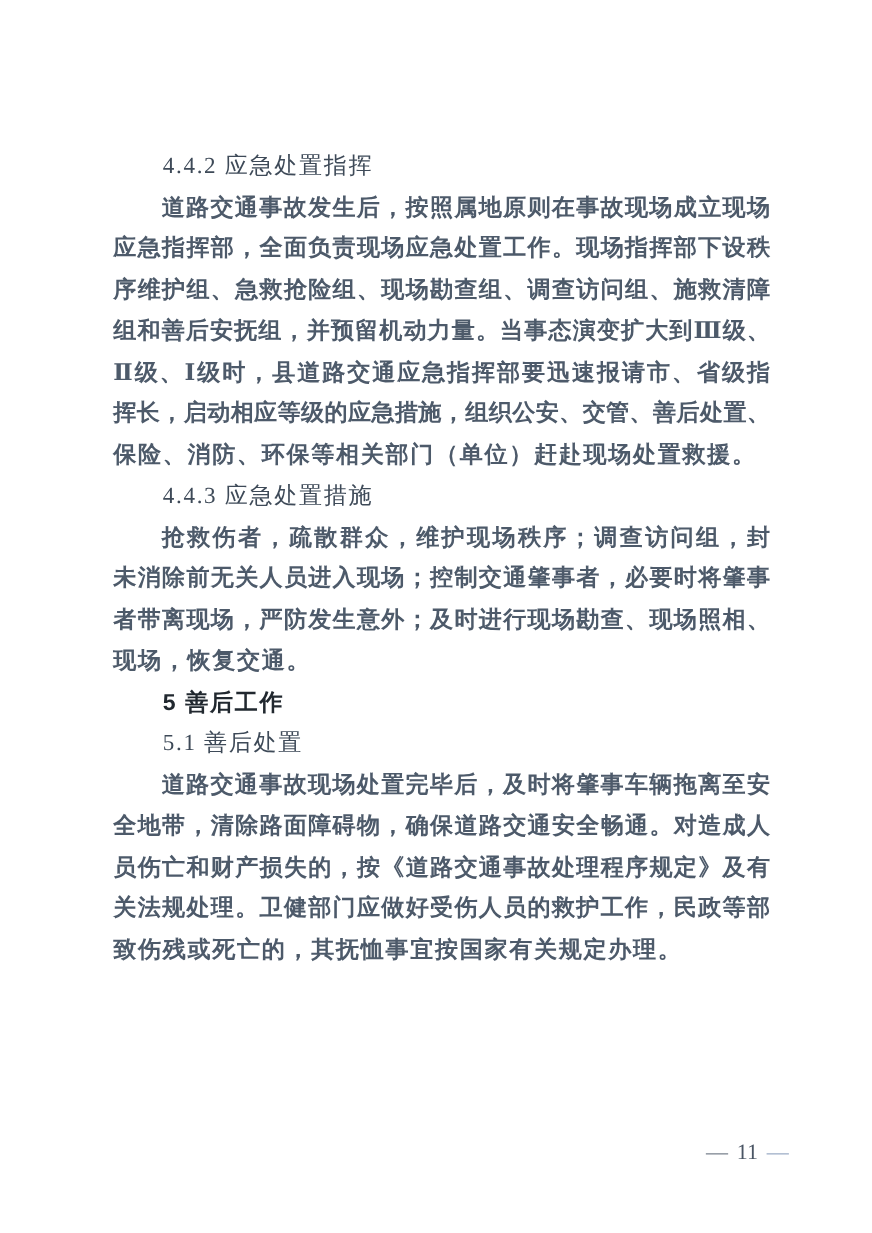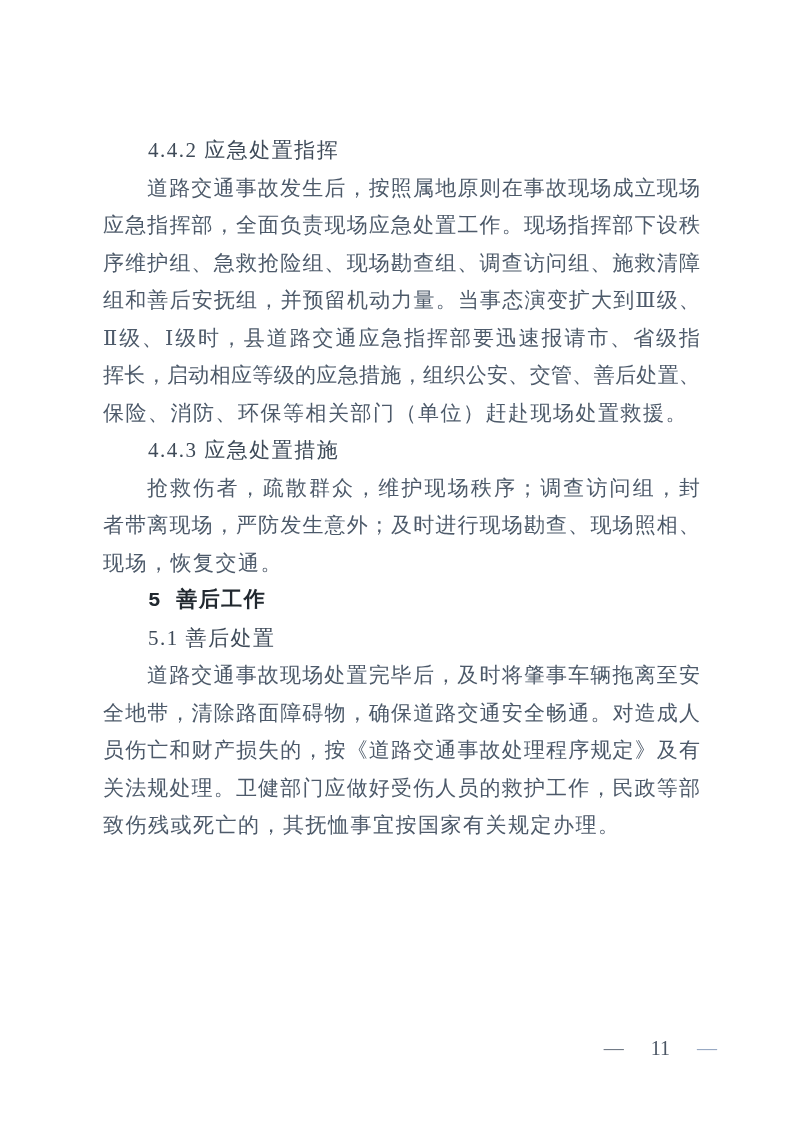--- a/index.html
+++ b/index.html
@@ -19,69 +19,71 @@
   .line, .heading-section, .heading-chapter, .heading-sub {
     height:37.5px;
     line-height:37.5px;
     font-size:21px;
     color:#4d5a6a;
   }
   .line {
     text-align:justify;
     text-align-last:justify;
     letter-spacing:0;
+    font-weight:bold;
   }
   .line.first { text-indent:44px; }
   .line.last {
     text-align:left;
     text-align-last:left;
     letter-spacing:1.5px;
   }
   .heading-section, .heading-sub {
     padding-left:45px;
     letter-spacing:1.5px;
     color:#3e4a58;
   }
   .heading-chapter {
     padding-left:45px;
     letter-spacing:1.5px;
-    font-family:Liberation Mono, monospace;
+    font-family:Liberation Sans, sans-serif;
     font-weight:700;
     color:#21282f;
   }
   .footer {
     position:absolute;
     top:1036px; right:88px;
     font-size:20px;
     line-height:24px;
     color:#5a6575;
     white-space:nowrap;
   }
   .footer .dash-l { color:#6a7380; }
-  .footer .pnum  { color:#4a5564; margin:0 27px; }
+  .footer .pnum  { color:#4a5564; margin:0 8px; }
   .footer .dash-r { color:#93a5c0; }
 </style>
 </head>
 <body>
 
 <div class="page">
   <div class="content">
       <div class="heading-section">4.4.2 应急处置指挥</div>
       <div class="para">
         <div class="line first">道路交通事故发生后，按照属地原则在事故现场成立现场</div>
         <div class="line">应急指挥部，全面负责现场应急处置工作。现场指挥部下设秩</div>
         <div class="line">序维护组、急救抢险组、现场勘查组、调查访问组、施救清障</div>
         <div class="line">组和善后安抚组，并预留机动力量。当事态演变扩大到Ⅲ级、</div>
         <div class="line">Ⅱ级、Ⅰ级时，县道路交通应急指挥部要迅速报请市、省级指</div>
         <div class="line">挥长，启动相应等级的应急措施，组织公安、交管、善后处置、</div>
         <div class="line last">保险、消防、环保等相关部门（单位）赶赴现场处置救援。</div>
       </div>
       <div class="heading-section">4.4.3 应急处置措施</div>
       <div class="para">
         <div class="line first">抢救伤者，疏散群众，维护现场秩序；调查访问组，封</div>
+        <div class="line">未消除前无关人员进入现场；控制交通肇事者，必要时将肇事</div>
         <div class="line">者带离现场，严防发生意外；及时进行现场勘查、现场照相、</div>
         <div class="line last">现场，恢复交通。</div>
       </div>
       <div class="heading-chapter">5 善后工作</div>
       <div class="heading-sub">5.1 善后处置</div>
       <div class="para">
         <div class="line first">道路交通事故现场处置完毕后，及时将肇事车辆拖离至安</div>
         <div class="line">全地带，清除路面障碍物，确保道路交通安全畅通。对造成人</div>
         <div class="line">员伤亡和财产损失的，按《道路交通事故处理程序规定》及有</div>
         <div class="line">关法规处理。卫健部门应做好受伤人员的救护工作，民政等部</div>

